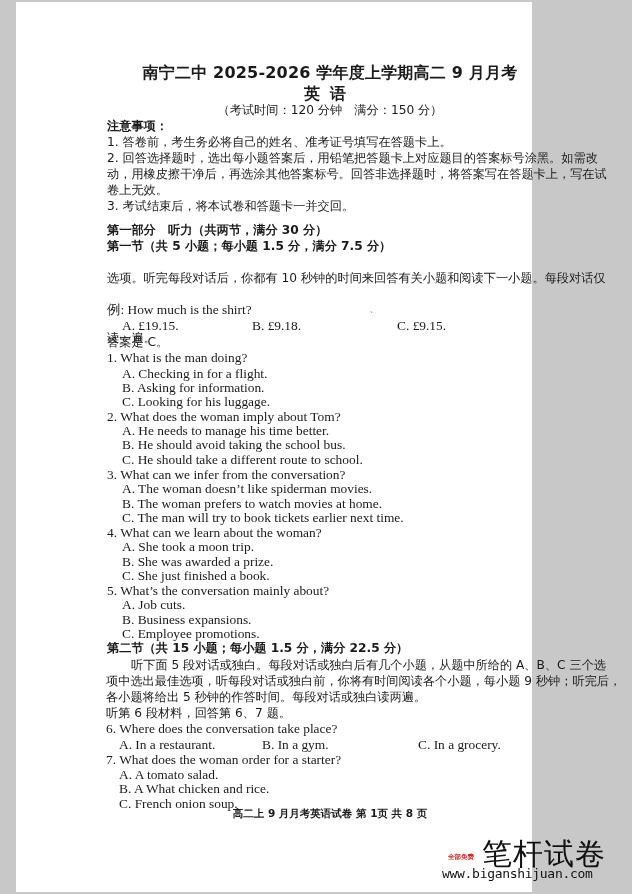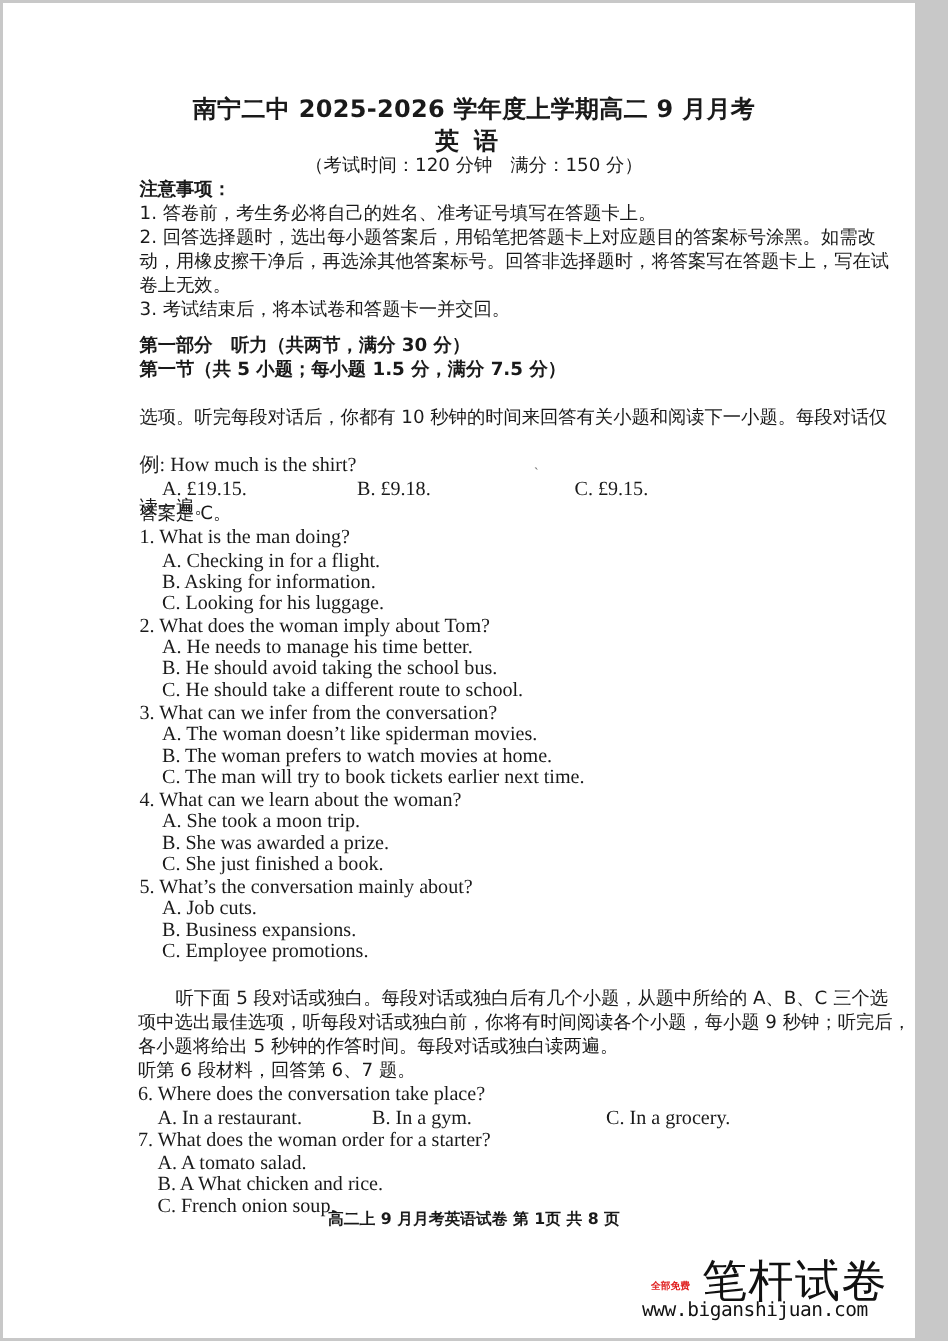--- a/index.html
+++ b/index.html
@@ -3,21 +3,21 @@
   <meta charset="utf-8">
   <style>
     html, body { margin: 0; padding: 0; }
     body {
       width: 632px; height: 894px; overflow: hidden;
       background: #c8c8c8;
       font-family: "Liberation Serif", "DejaVu Serif", serif;
       color: #1a1a1a;
     }
     .page {
-      position: absolute; left: 2px; top: 2px; width: 608px; height: 890px;
+      position: absolute; left: 16px; top: 2px; width: 516px; height: 890px;
       background: #ffffff;
     }
     .ln {
       position: absolute; left: 91px; white-space: nowrap;
       font-size: 13.4px; line-height: 16px; letter-spacing: 0px;
     }
     .ind { left: 106px; }
     .cjk { font-family: "DejaVu Sans", "Liberation Sans", sans-serif; font-size: 12.2px; }
     .b { font-weight: bold; }
     .center { left: 0; width: 628px; text-align: center; }
@@ -78,20 +78,21 @@
   <div class="ln" style="top:523px;">4. What can we learn about the woman?</div>
   <div class="ln ind" style="top:537px;">A. She took a moon trip.</div>
   <div class="ln ind" style="top:552px;">B. She was awarded a prize.</div>
   <div class="ln ind" style="top:566px;">C. She just finished a book.</div>
 
   <div class="ln" style="top:581px;">5. What’s the conversation mainly about?</div>
   <div class="ln ind" style="top:595px;">A. Job cuts.</div>
   <div class="ln ind" style="top:610px;">B. Business expansions.</div>
   <div class="ln ind" style="top:624px;">C. Employee promotions.</div>
 
+  <div class="ln cjk b" style="top:638px;">第二节（共 15 小题；每小题 1.5 分，满分 22.5 分）</div>
   <div class="ln cjk" style="top:655px; left:115px;">听下面 5 段对话或独白。每段对话或独白后有几个小题，从题中所给的 A、B、C 三个选</div>
   <div class="ln cjk" style="top:671px; left:90px;">项中选出最佳选项，听每段对话或独白前，你将有时间阅读各个小题，每小题 9 秒钟；听完后，</div>
   <div class="ln cjk" style="top:687px; left:90px;">各小题将给出 5 秒钟的作答时间。每段对话或独白读两遍。</div>
   <div class="ln cjk" style="top:703px; left:90px;">听第 6 段材料，回答第 6、7 题。</div>
 
   <div class="ln" style="top:719px; left:90px;">6. Where does the conversation take place?</div>
   <div class="ln ind opt3" style="top:735px; left:103px; width:480px; height:16px;">
     <span style="left:0;">A. In a restaurant.</span>
     <span style="left:143px;">B. In a gym.</span>
     <span style="left:299px;">C. In a grocery.</span>

